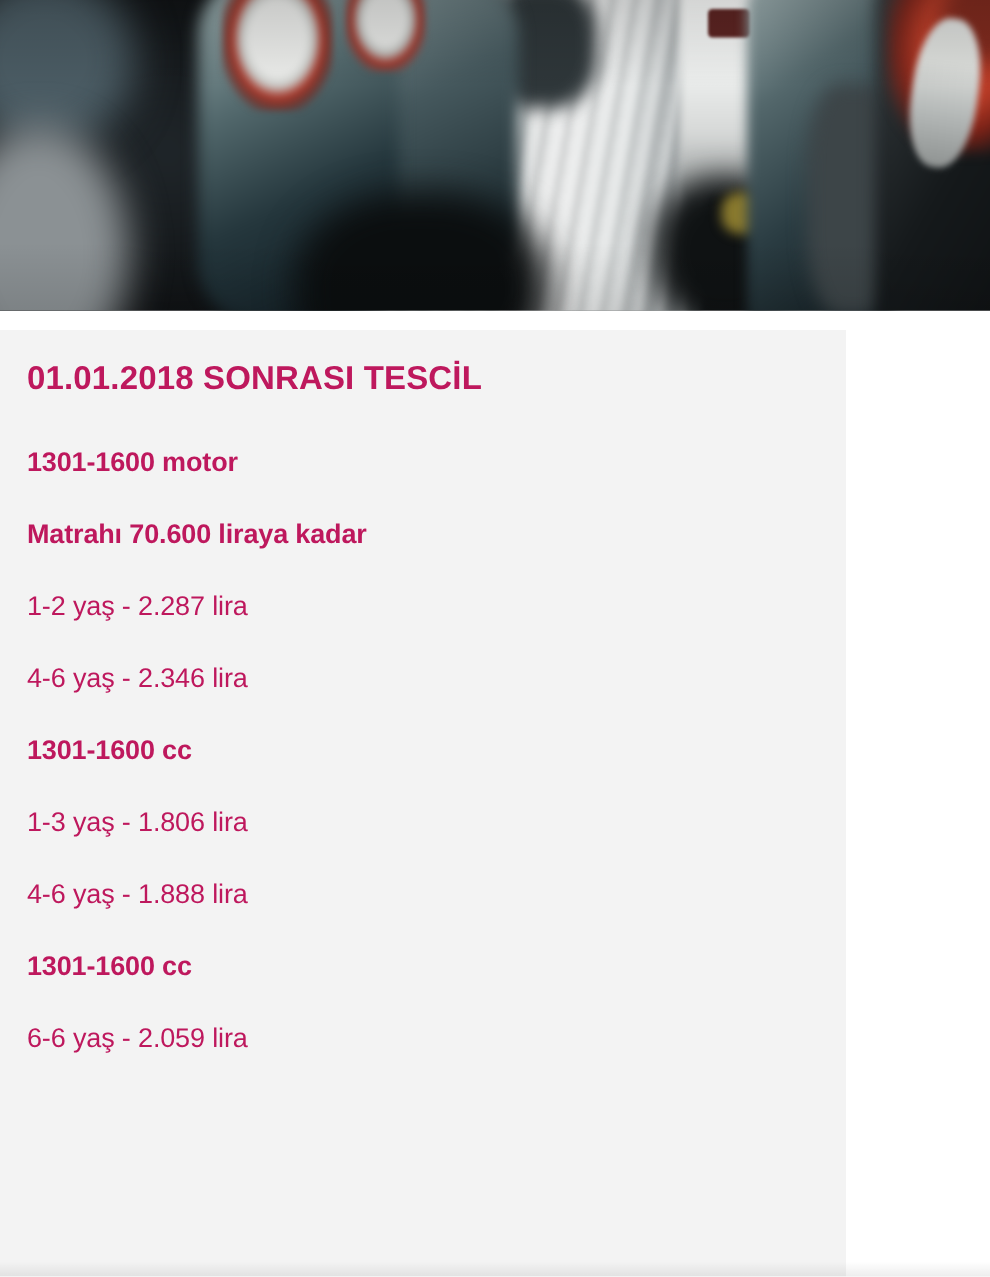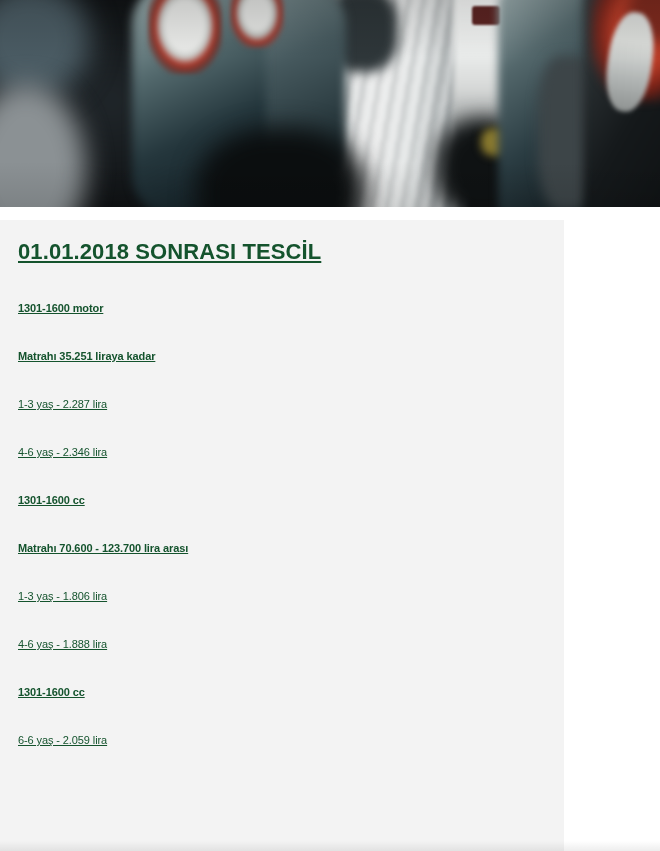--- a/index.html
+++ b/index.html
@@ -65,29 +65,28 @@
   .hero-vignette{left:0;top:0;width:660px;height:207px;
     background:linear-gradient(to bottom,rgba(0,0,0,0.14) 0%,rgba(0,0,0,0) 28%,rgba(0,0,0,0) 78%,rgba(0,0,0,0.10) 100%);}
   
   .gap{width:660px;height:13px;background:#ffffff;}
   
   .content{
     box-sizing:border-box;
     width:564px;height:631px;
     background:#f3f3f3;
     padding:19px 20px 0 18px;
-    color:#14532d;
+    color:#be185d;
     position:relative;
-    text-decoration:underline;
   }
   .content h1{
     font-size:22px;line-height:26px;font-weight:700;
     margin:0 0 33px 0;letter-spacing:0.1px;
   }
-  .content p{font-size:11px;line-height:20px;margin:0 0 28px 0;letter-spacing:-0.1px;}
+  .content p{font-size:18px;line-height:20px;margin:0 0 28px 0;letter-spacing:-0.1px;}
   .content p.b{font-weight:700;}
   .bottom-shade{
     position:absolute;left:0;bottom:0;width:660px;height:10px;
     background:linear-gradient(to bottom,rgba(0,0,0,0) 0%,rgba(0,0,0,0.07) 100%);
   }
 </style>
 </head>
 <body>
 
 <figure class="hero" role="img" aria-label="Blurred photo of cars parked in rows on wet pavement">
@@ -117,28 +116,27 @@
   <div class="shape hero-vignette"></div>
 </figure>
 
 <div class="gap"></div>
 
 <article class="content">
   <h1>01.01.2018 SONRASI TESCİL</h1>
 
   <section>
     <p class="b">1301-1600 motor</p>
-    <p class="b">Matrahı 35.251 liraya kadar</p>
-    <p>1-3 yaş - 2.287 lira</p>
+    <p class="b">Matrahı 70.600 liraya kadar</p>
+    <p>1-2 yaş - 2.287 lira</p>
     <p>4-6 yaş - 2.346 lira</p>
   </section>
 
   <section>
     <p class="b">1301-1600 cc</p>
-    <p class="b">Matrahı 70.600 - 123.700 lira arası</p>
     <p>1-3 yaş - 1.806 lira</p>
     <p>4-6 yaş - 1.888 lira</p>
   </section>
 
   <section>
     <p class="b">1301-1600 cc</p>
     <p>6-6 yaş - 2.059 lira</p>
   </section>
 
   <div class="bottom-shade"></div>

